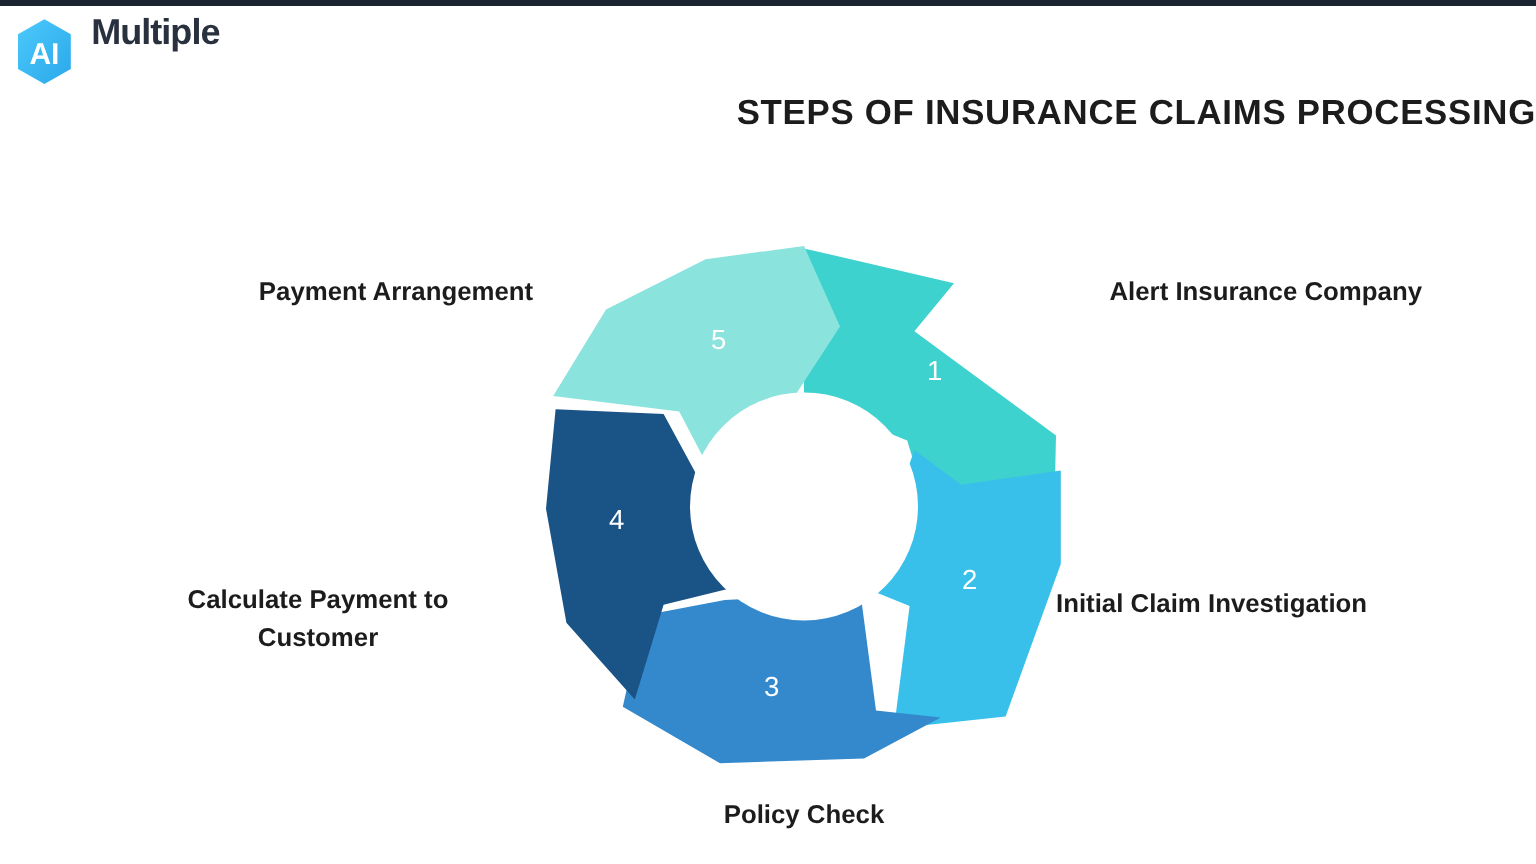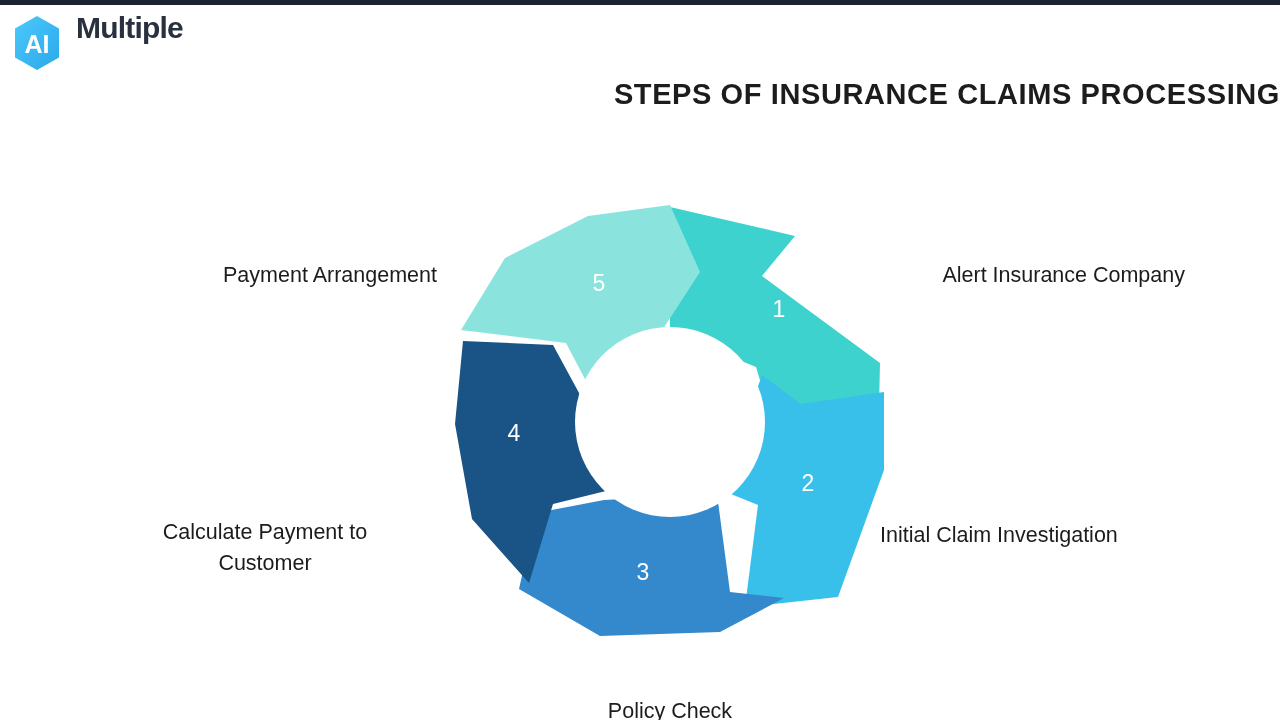--- a/index.html
+++ b/index.html
@@ -81,24 +81,23 @@
     font-size: 23px;
     fill: #ffffff;
     text-anchor: middle;
     dominant-baseline: middle;
   }
 
   
   .step-label {
     position: absolute;
     font-size: 21.5px;
-    font-weight: 400;
+    font-weight: 700;
     color: #1c1c1c;
     line-height: 1.42;
-    margin-top: 32px;
   }
   .step-label .l2 { display: block; }
 
   .label-1 { left: 845px;  top: 228px; width: 340px; text-align: right; }
   .label-2 { left: 880px;  top: 488px; width: 350px; text-align: left; }
   .label-3 { left: 520px;  top: 664px; width: 300px; text-align: center; }
   .label-4 { left: 100px;  top: 485px; width: 330px; text-align: center; }
   .label-5 { left: 140px;  top: 228px; width: 380px; text-align: center; }
 </style>
 </head>

